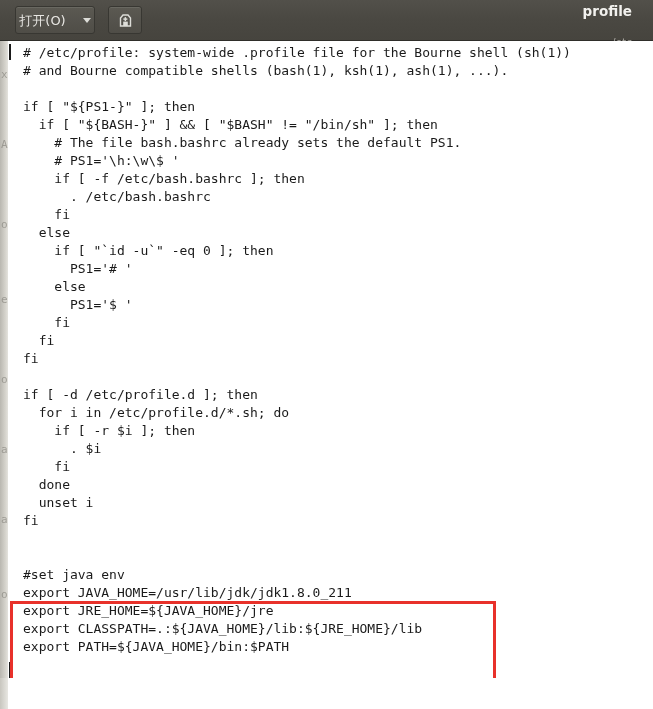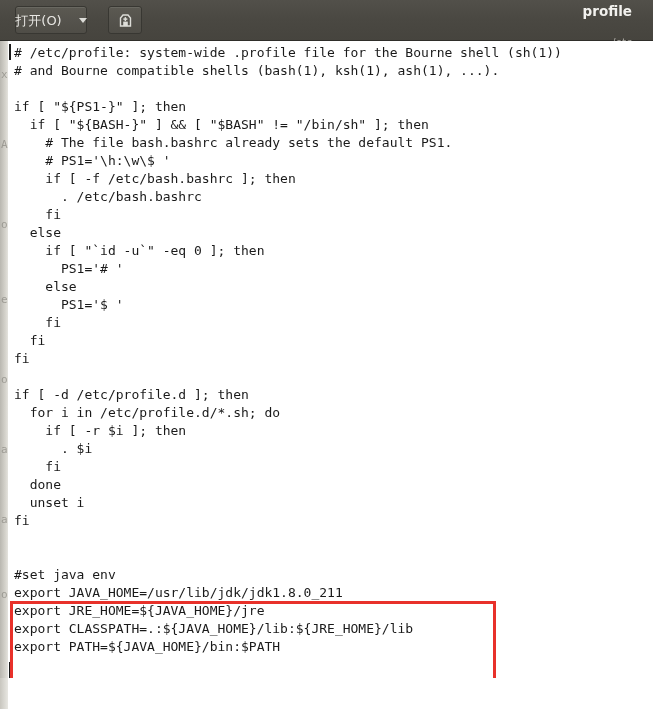--- a/index.html
+++ b/index.html
@@ -66,21 +66,21 @@
     box-shadow: inset 0 1px 0 rgba(255,255,255,0.09);
     display: flex;
     align-items: center;
     justify-content: center;
     cursor: default;
     box-sizing: border-box;
   }
 
   #open-button {
     left: 15px;
-    width: 72px;
+    width: 80px;
     gap: 17px;
     padding: 0 7px;
   }
   #open-button-label {
     color: #e8e7e3;
     font-size: 13px;
     line-height: 1;
     white-space: nowrap;
   }
   .caret-down {
@@ -130,21 +130,21 @@
     left: 0; top: 3px;
     width: 645px;
     font-family: "DejaVu Sans Mono", monospace;
     font-size: 13px;
     line-height: 18px;
     color: #1a1a1a;
     white-space: pre;
   }
   #text-view .line {
     height: 18px;
-    padding-left: 6px;
+    padding-left: 15px;
     white-space: pre;
   }
 
   
   #caret-top {
     position: absolute;
     left: 1px; top: 3px;
     width: 2px; height: 16px;
     background: #1a1a1a;
   }

